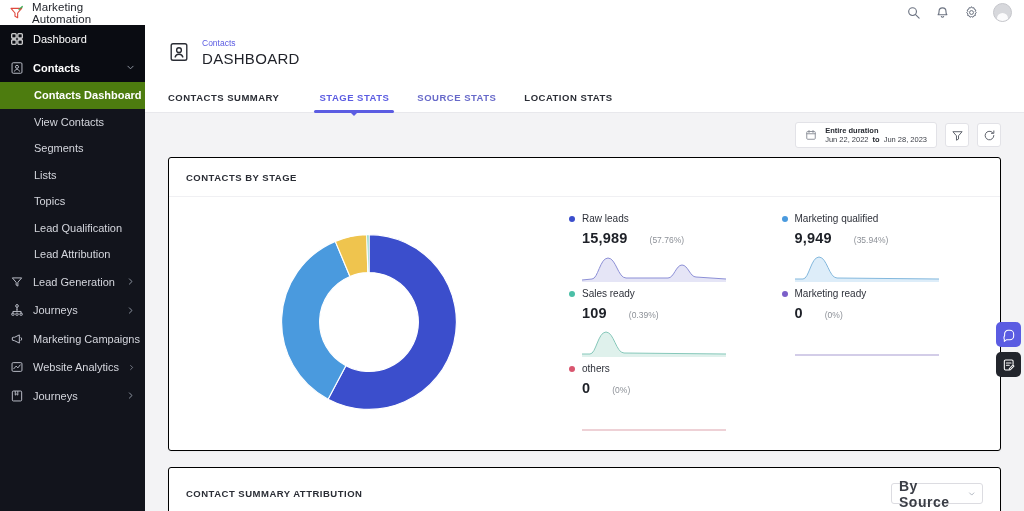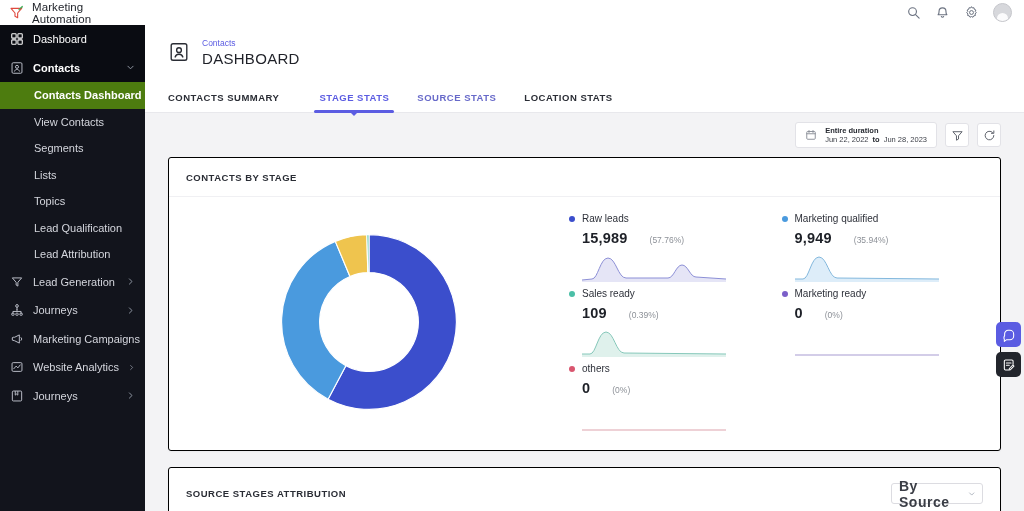--- a/index.html
+++ b/index.html
@@ -441,21 +441,21 @@
                 </svg>
               </div>
             </div>
 
           </div>
         </div>
       </div>
 
       <div class="card bottom-card">
         <div class="bottom-title">
-          <span>SOURCE STAGES ATTRIBUTION</span>
+          <span>CONTACT SUMMARY ATTRIBUTION</span>
           <div class="select">
             <span>By Source</span>
             <svg class="chev" viewBox="0 0 24 24" fill="none" stroke="currentColor" stroke-width="2.4">
               <path d="M5 8.5l7 7 7-7" stroke-linecap="round" stroke-linejoin="round"></path>
             </svg>
           </div>
         </div>
       </div>
 
     </div>

